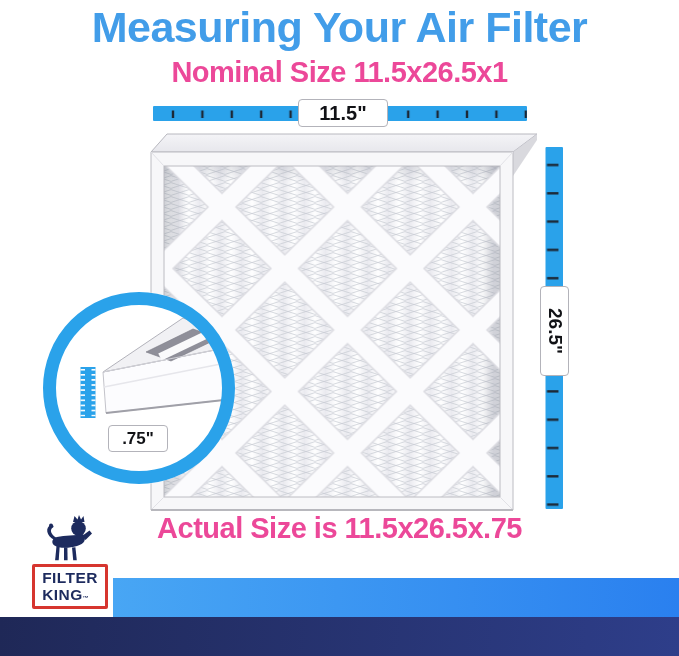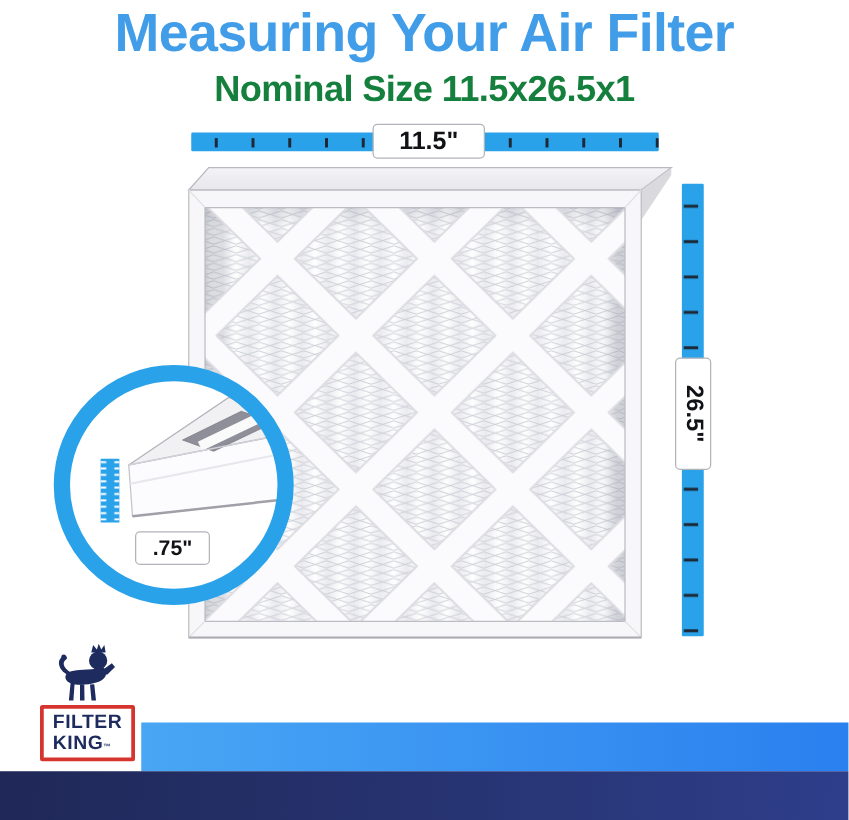--- a/index.html
+++ b/index.html
@@ -6,21 +6,21 @@
   .canvas{
     position:relative;width:679px;height:656px;overflow:hidden;background:#ffffff;
     font-family:"Liberation Sans","DejaVu Sans",sans-serif;
   }
   .title{
     position:absolute;top:3px;left:0;width:679px;text-align:center;
     font-size:43px;font-weight:bold;letter-spacing:-0.5px;color:#429de9;
   }
   .subtitle,.caption{
     position:absolute;left:0;width:679px;text-align:center;
-    font-size:29px;font-weight:bold;letter-spacing:-0.5px;color:#15803d;
+    font-size:29px;font-weight:bold;letter-spacing:-0.5px;color:#ec4899;
   }
   .subtitle{top:56px;}
   .caption{top:512px;}
   svg.diagram{position:absolute;left:0;top:0;z-index:1;}
   .measure-label{
     position:absolute;z-index:3;background:#ffffff;border:1.5px solid #b3b3ba;border-radius:4px;
     display:flex;align-items:center;justify-content:center;
     font-weight:bold;color:#111216;box-sizing:border-box;
   }
   .label-width{left:298px;top:99px;width:90px;height:28px;font-size:20px;}
@@ -151,20 +151,21 @@
         <rect x="80.5" y="368.5" width="15" height="48" fill="url(#tickM)"></rect>
       </g>
       <circle cx="139" cy="388" r="89.5" fill="none" stroke="#2aa2ea" stroke-width="13"></circle>
     </g>
   </svg>
 
   <div class="measure-label label-width">11.5"</div>
   <div class="measure-label label-height">26.5"</div>
   <div class="measure-label label-depth">.75"</div>
 
+  <div class="caption">Actual Size is 11.5x26.5x.75</div>
 
   <div class="logo">
     <svg class="lion" width="56" height="52" viewBox="0 0 56 52">
       <g fill="#1d2b5e">
         <path d="M31,8 L32.5,2 L35.5,5.5 L37,1 L39,5.5 L41.5,2 L42.5,8 Z"></path>
         <circle cx="36.5" cy="14.5" r="7.3"></circle>
         <path d="M41,20 C45,25 42.5,30 35,32 C27,34.4 17,34.5 12.5,31.5 C8.8,29 10,24 15,23 C23,21.2 33,22 41,20 Z"></path>
         <path d="M40,22 L47.5,16.5 L50,19.5 L43.5,26 Z"></path>
         <path d="M14.5,32 l3.2,0.3 l-1,14 l-3.6,0 Z"></path>
         <path d="M22,33.3 l3.4,0.2 l0.2,12.8 l-3.6,0 Z"></path>

